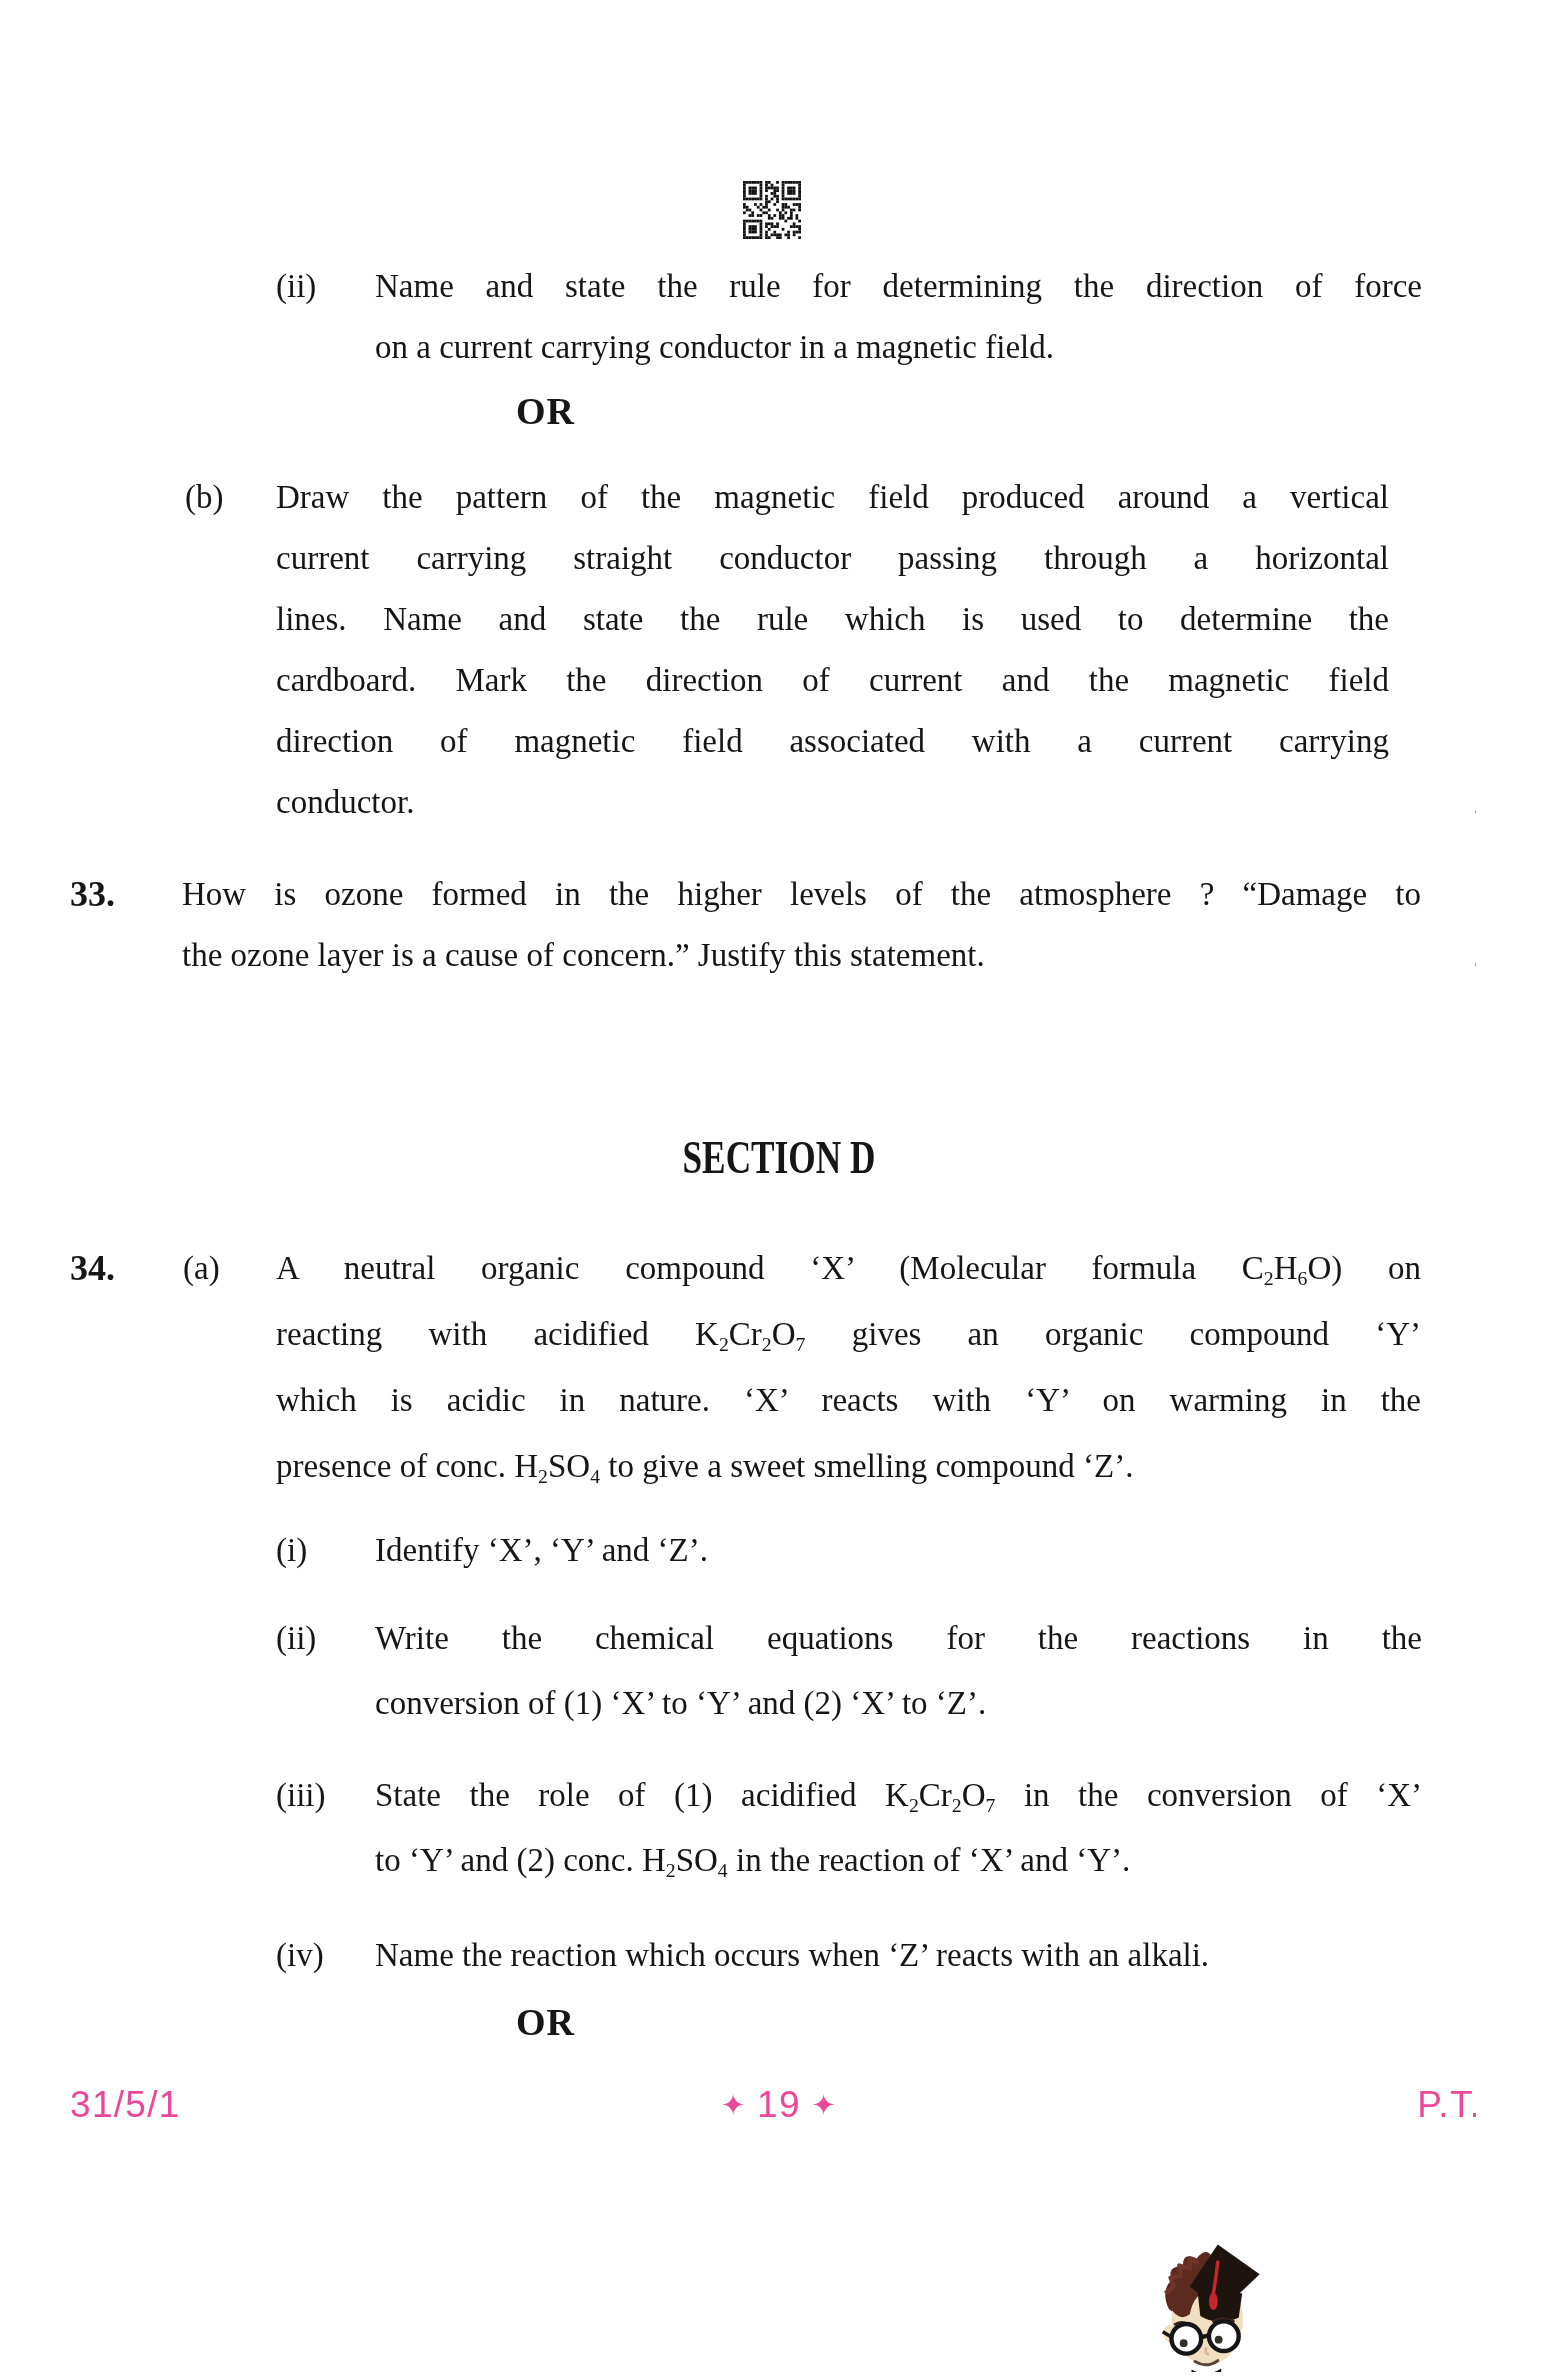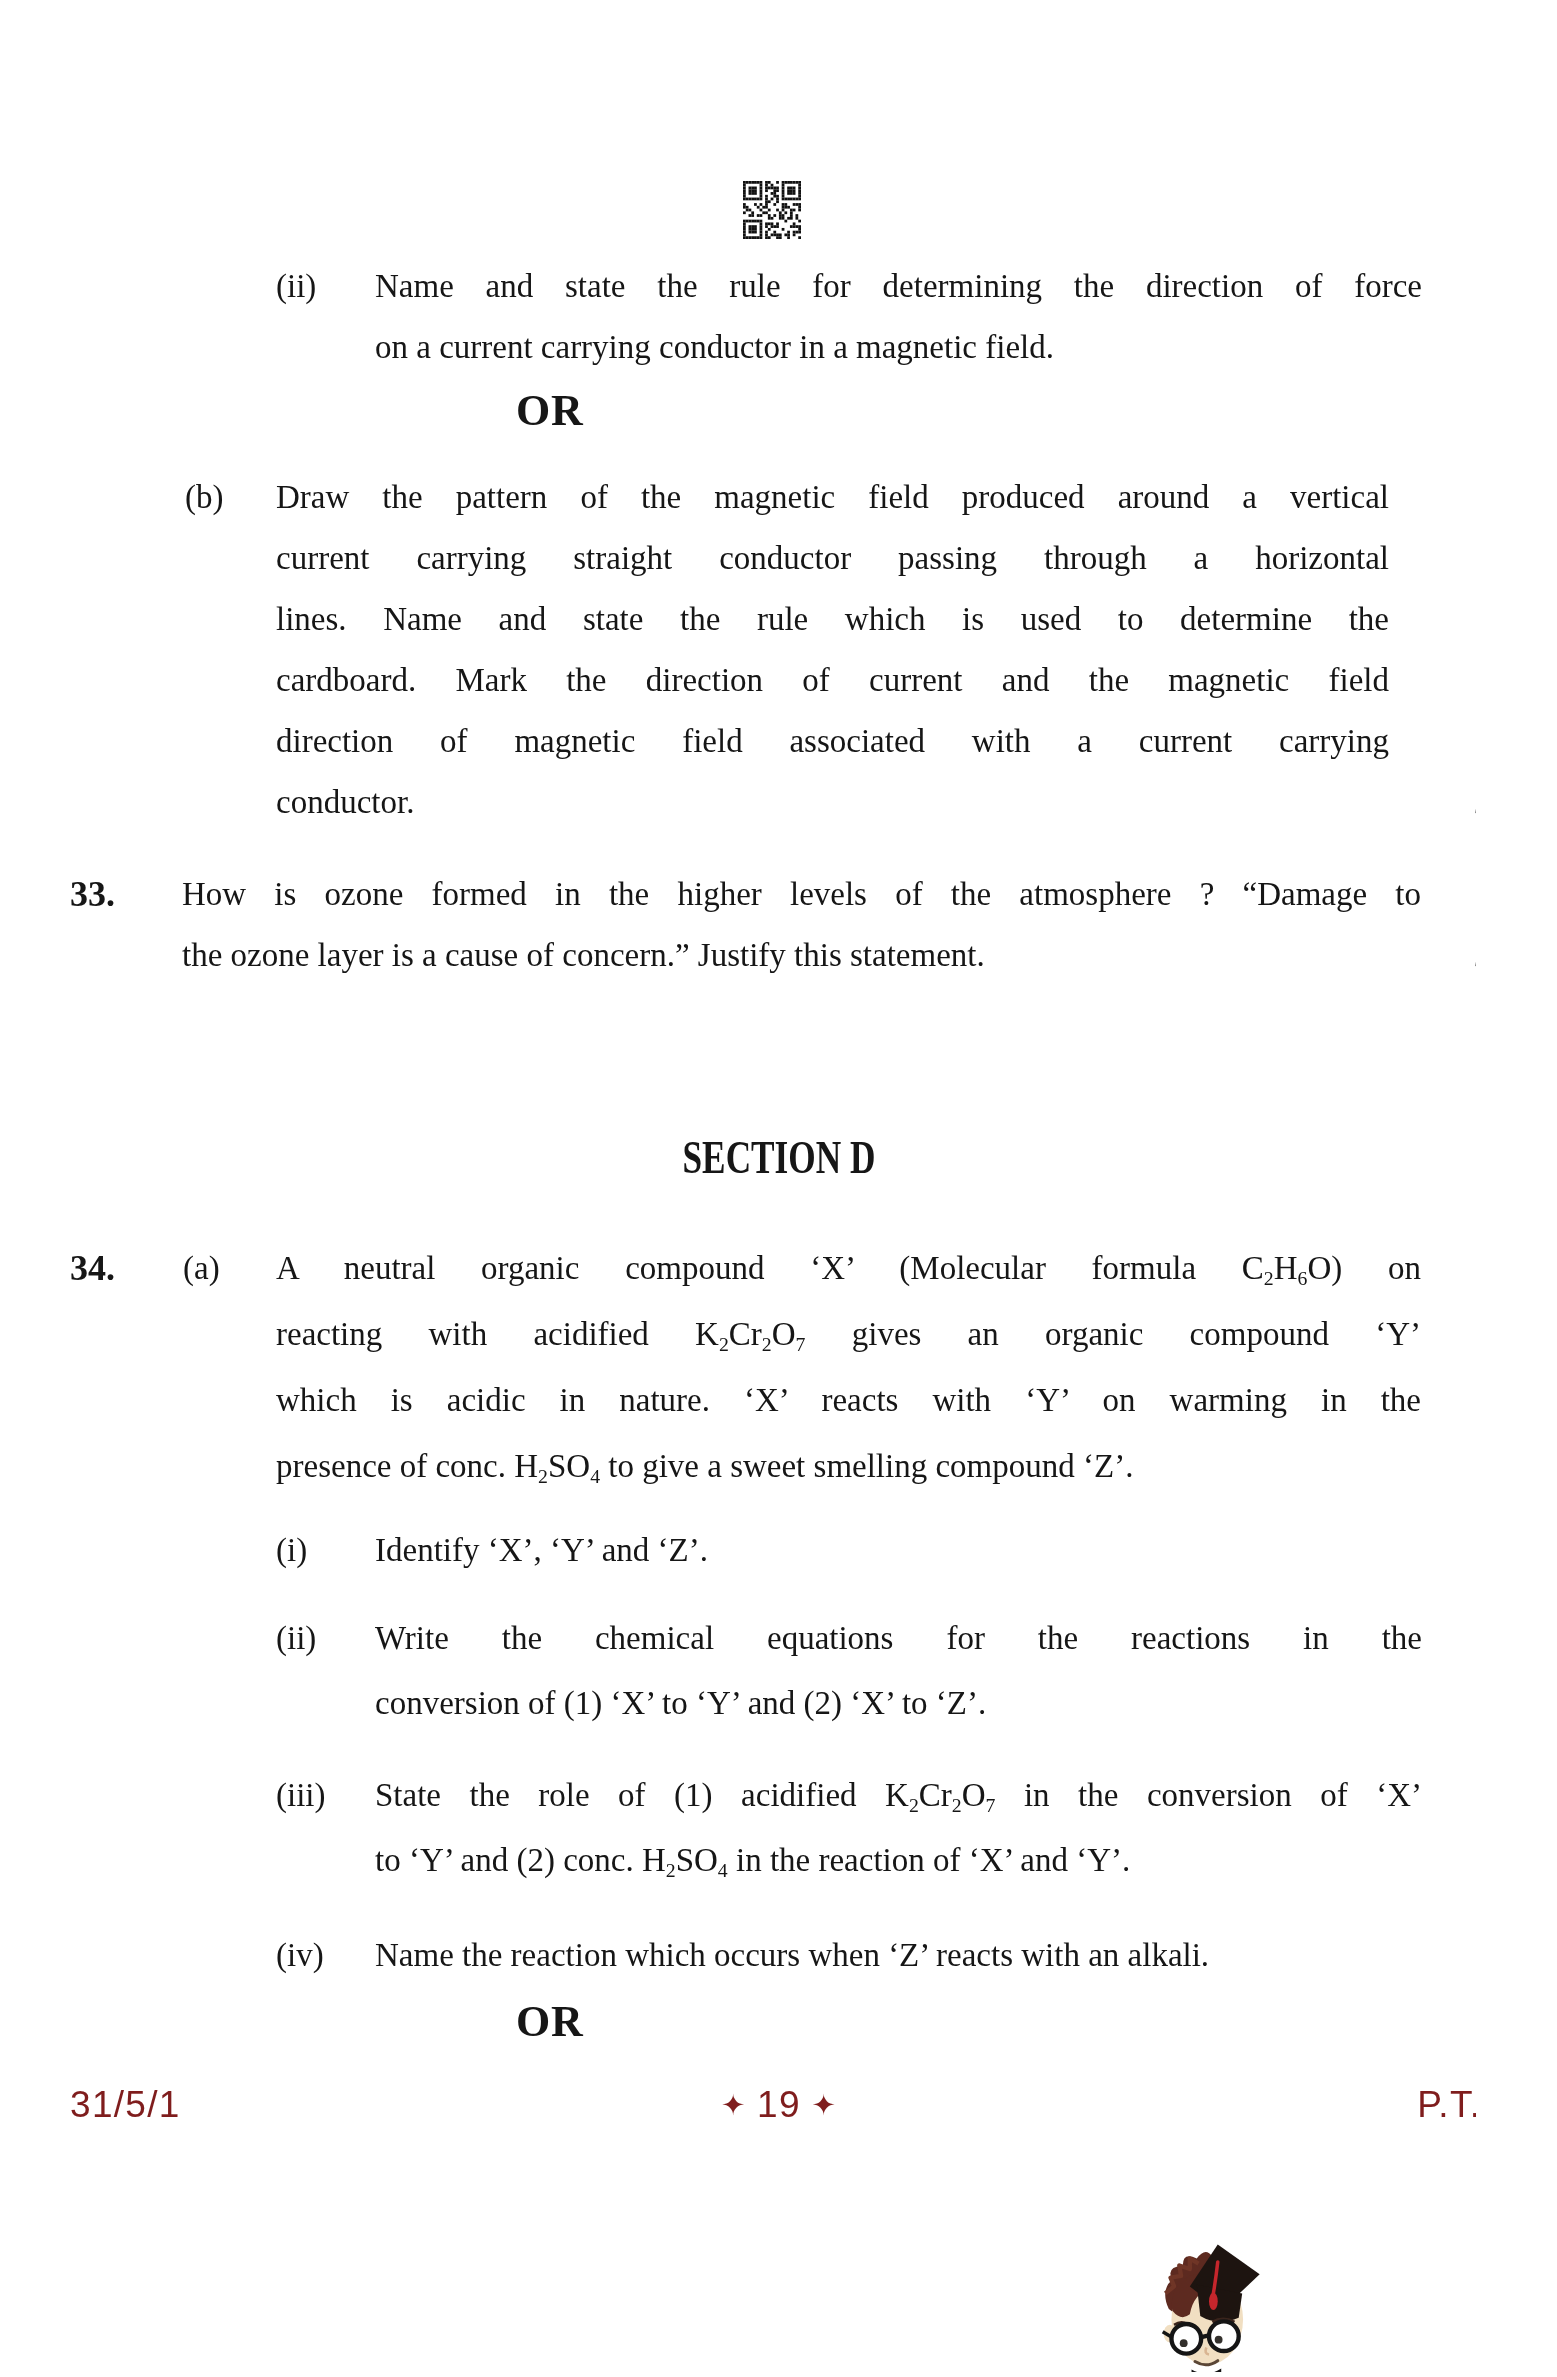--- a/index.html
+++ b/index.html
@@ -11,28 +11,28 @@
   .lines{font-size:33px;}
   .jl{text-align:justify;text-align-last:justify;}
   .jl.last{text-align:right;text-align-last:left;}
   sub{font-size:60%;line-height:0;vertical-align:-0.32em;}
   .qlabel{position:absolute;left:0;top:0;font-size:33px;}
   .qnum{position:absolute;left:0;top:0;font-size:36px;font-weight:700;}
   .marks{position:absolute;right:0;bottom:0;font-style:italic;font-size:35px;}
   .lh70 .lines,.lh70 .qlabel,.lh70 .qnum,.lh70 .marks{line-height:61px;}
   .lh74 .lines,.lh74 .qlabel,.lh74 .qnum,.lh74 .marks{line-height:65px;}
   .lh76 .lines,.lh76 .qlabel,.lh76 .qnum,.lh76 .marks{line-height:66px;}
-  .or{position:absolute;font-weight:700;font-size:44px;line-height:38px;letter-spacing:0.9px;}
+  .or{position:absolute;font-weight:700;font-size:38px;line-height:38px;letter-spacing:0.9px;}
   .section-head{
     position:absolute;left:0;top:1134px;width:1558px;text-align:center;
     font-size:47px;line-height:47px;font-weight:700;transform:scaleX(0.75);
   }
   .fitem{
     font-family:"Liberation Sans","DejaVu Sans",sans-serif;
-    font-size:37px;line-height:40px;letter-spacing:1.3px;color:#7f1d1d;
+    font-size:37px;line-height:40px;letter-spacing:1.3px;color:#ec4899;
   }
   .ornament{font-size:29px;vertical-align:1.7px;}
   .pagenum{margin:0 10.5px;}
 </style>
 </head>
 <body>
 
 <div class="page">
 
   <svg class="blk" style="left:743px;top:181px" width="58" height="58" viewBox="0 0 63 63" id="qr">

